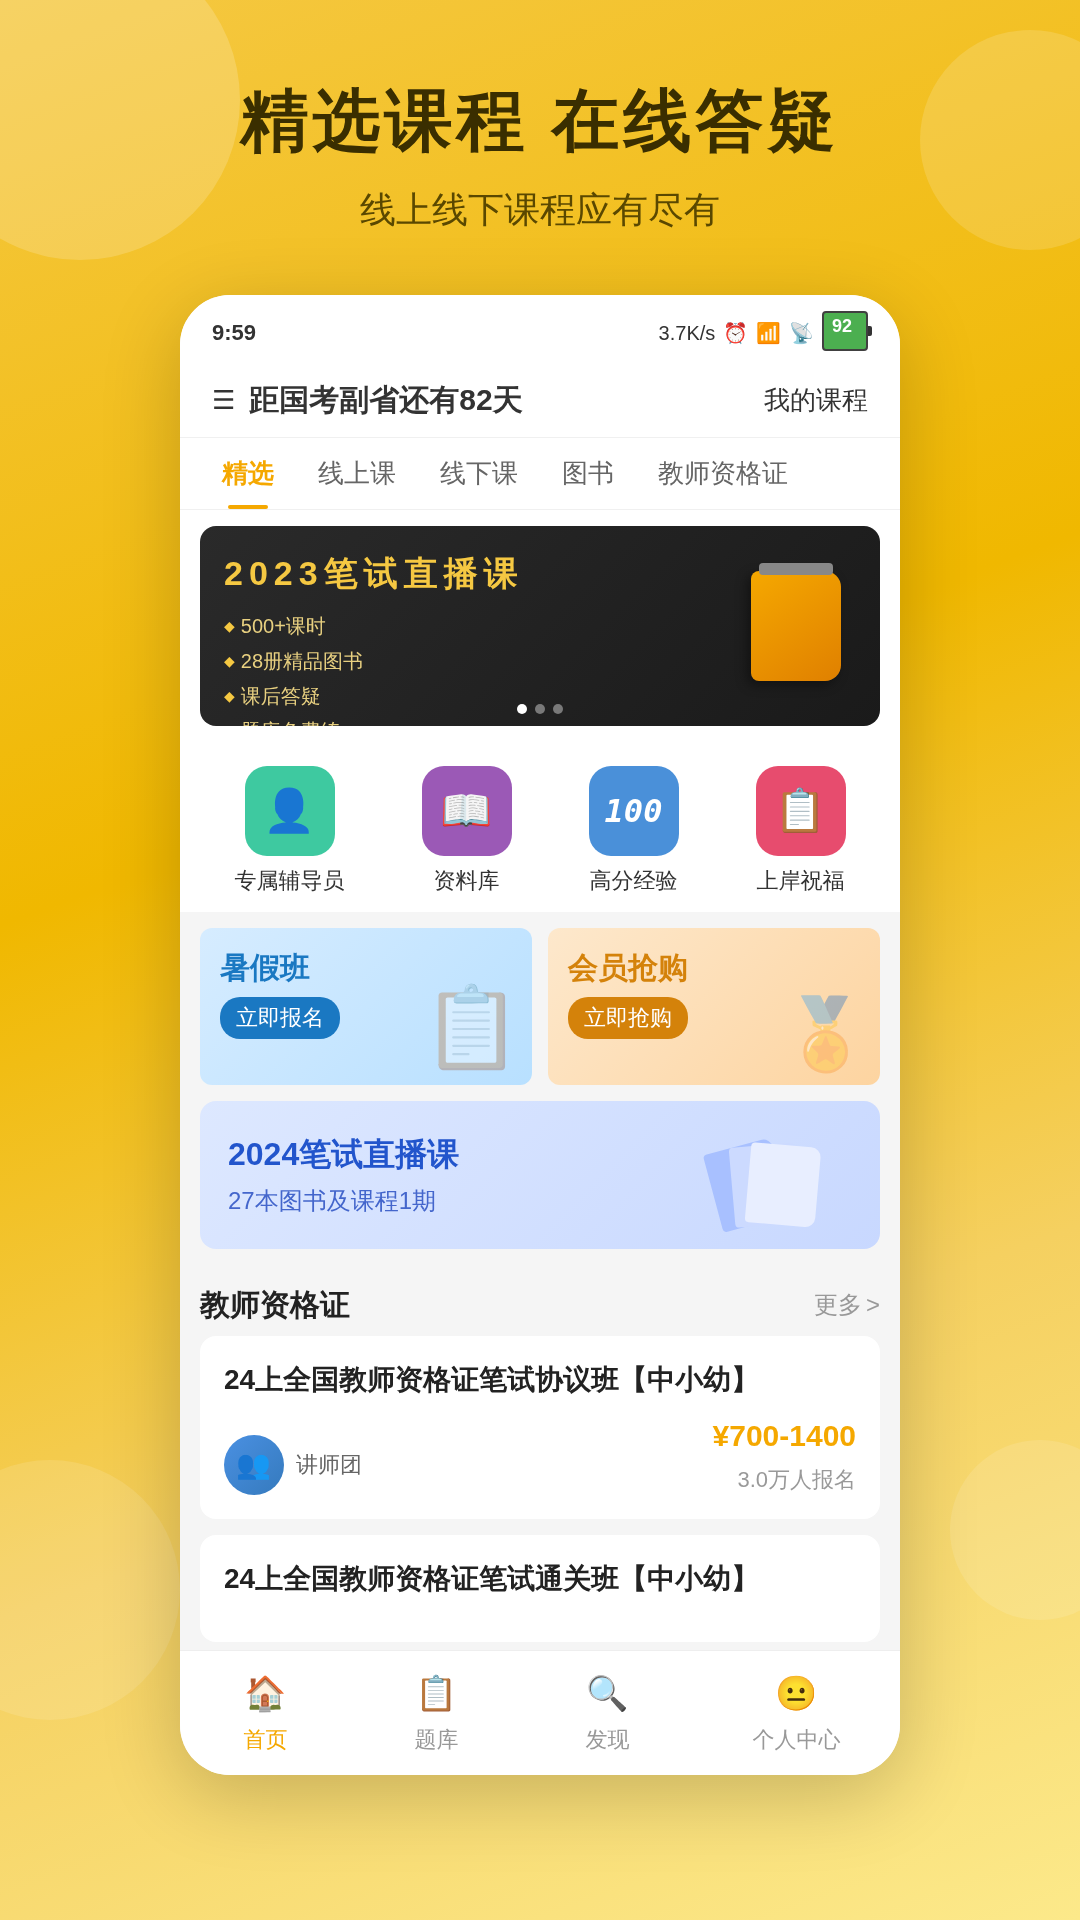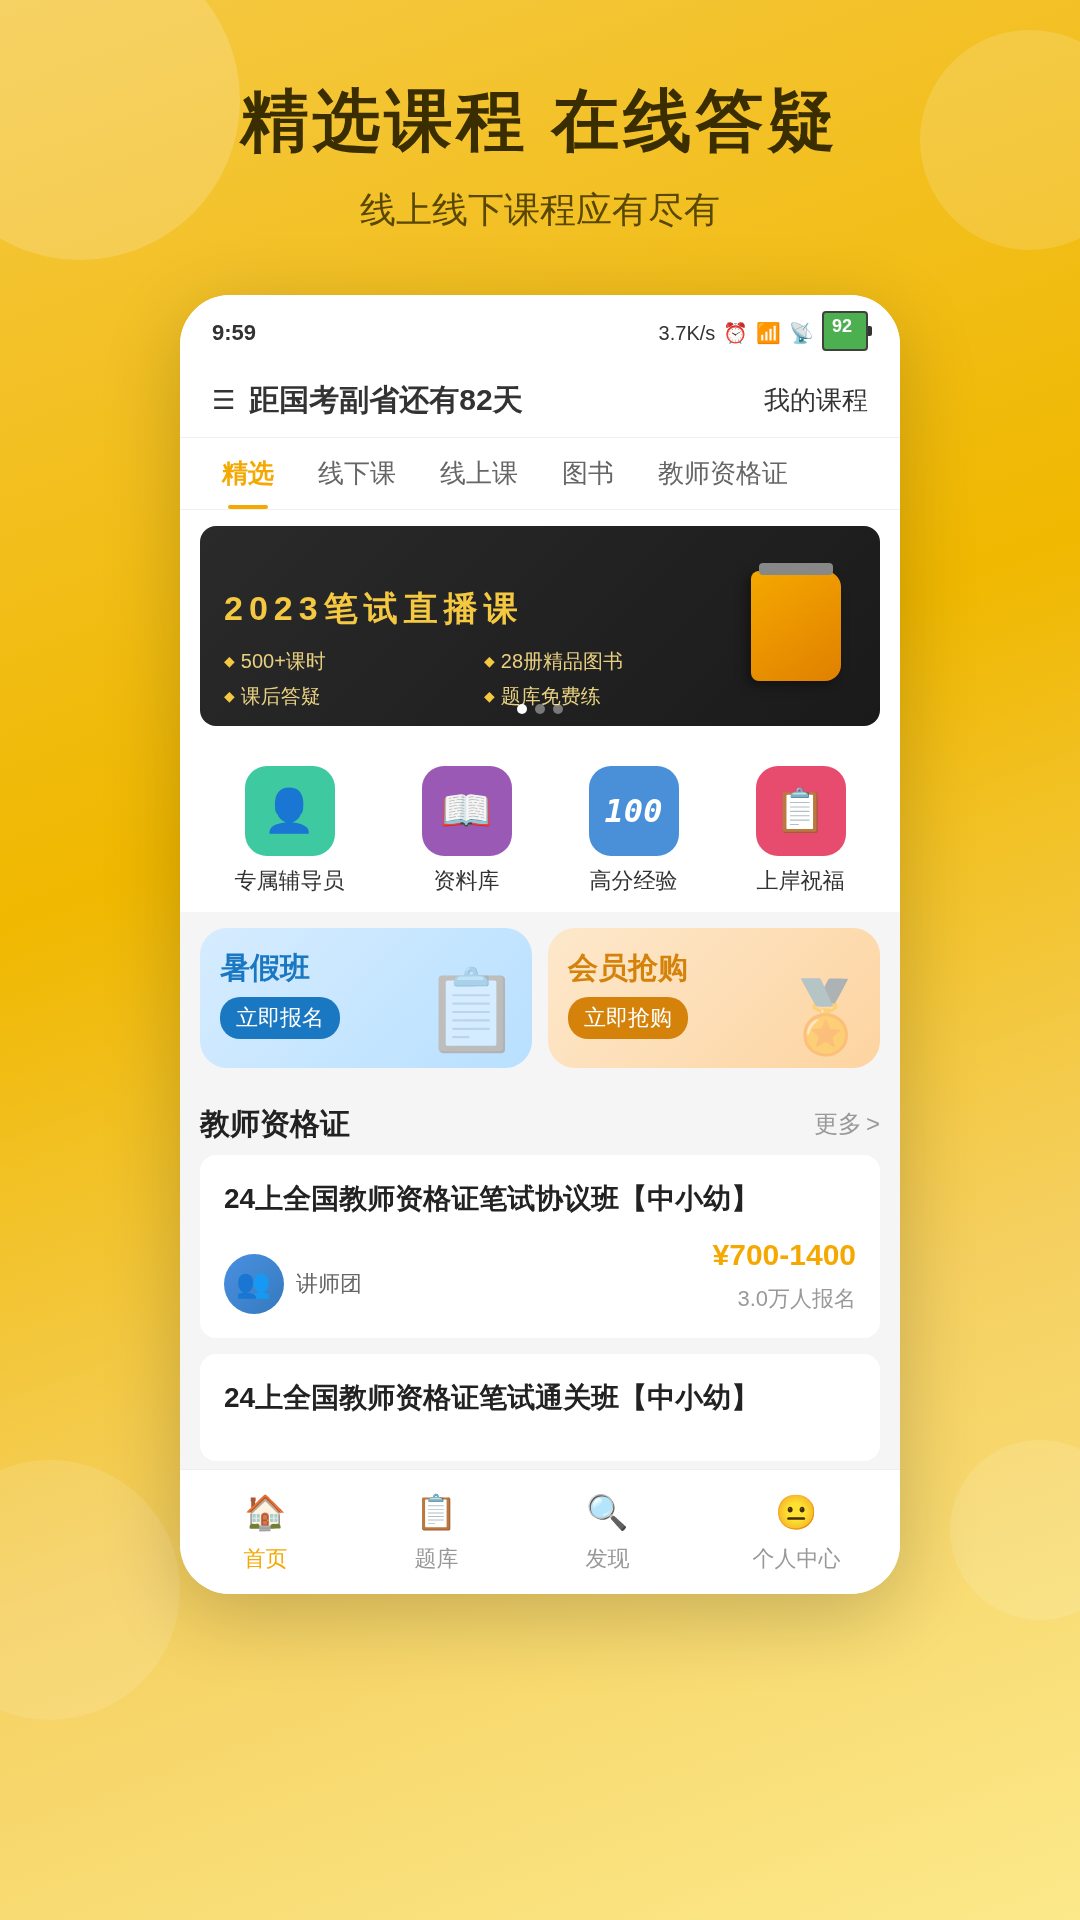--- a/index.html
+++ b/index.html
@@ -171,21 +171,21 @@
     .banner-title {
       font-size: 34px;
       font-weight: 900;
       color: #f5c842;
       letter-spacing: 6px;
       margin-bottom: 16px;
       margin-top: 44px;
     }
     .banner-features {
       display: grid;
-      grid-template-columns: 1fr 1fr;
+      grid-template-columns: 1fr;
       gap: 8px;
     }
     .banner-feature {
       font-size: 20px;
       color: #e8d080;
       display: flex;
       align-items: center;
       gap: 6px;
     }
     .banner-feature::before { content: '◆'; font-size: 14px; color: #f5c842; }
@@ -250,22 +250,22 @@
 
     
     .promo-section {
       background: #f5f5f5;
       padding: 16px 20px;
       display: flex;
       gap: 16px;
     }
     .promo-card {
       flex: 1;
-      height: 140px;
-      border-radius: 27px;
+      height: 157px;
+      border-radius: 12px;
       position: relative;
       overflow: hidden;
       display: flex;
       align-items: flex-start;
       padding: 20px 20px;
     }
     .promo-card.blue-card {
       background: linear-gradient(135deg, #d6ecff, #b8e0ff);
     }
     .promo-card.orange-card {
@@ -490,24 +490,24 @@
       <span class="nav-title">距国考副省还有82天</span>
     </div>
     <span class="nav-right">我的课程</span>
   </div>
 
   <div class="tabs-bar">
     <div class="tab-item active">
       <span>精选</span>
     </div>
     <div class="tab-item">
+      <span>线上课</span>
+    </div>
+    <div class="tab-item">
       <span>线下课</span>
-    </div>
-    <div class="tab-item">
-      <span>线上课</span>
     </div>
     <div class="tab-item">
       <span>图书</span>
     </div>
     <div class="tab-item">
       <span>教师资格证</span>
     </div>
   </div>
 
   <div class="banner-section">
@@ -561,20 +561,35 @@
     </div>
     <div class="promo-card orange-card">
       <div class="promo-content">
         <div class="promo-title orange-text">会员抢购</div>
         <div class="promo-subtitle orange-btn">立即抢购</div>
       </div>
       <div class="promo-deco" style="font-size:70px;">🏅</div>
     </div>
   </div>
 
+  <div class="featured-banner">
+    <div class="featured-card">
+      <div class="featured-content">
+        <div class="featured-title">2024笔试直播课</div>
+        <div class="featured-desc">27本图书及课程1期</div>
+      </div>
+      <div class="featured-deco">
+        <div class="book-stack">
+          <div class="book book1"></div>
+          <div class="book book2"></div>
+          <div class="book book3"></div>
+        </div>
+      </div>
+    </div>
+  </div>
 
   <div class="section-header">
     <span class="section-title">教师资格证</span>
     <span class="section-more">更多</span>
   </div>
 
   <div class="course-card">
     <div class="course-title">24上全国教师资格证笔试协议班【中小幼】</div>
     <div class="course-info">
       <div class="teacher-info">

